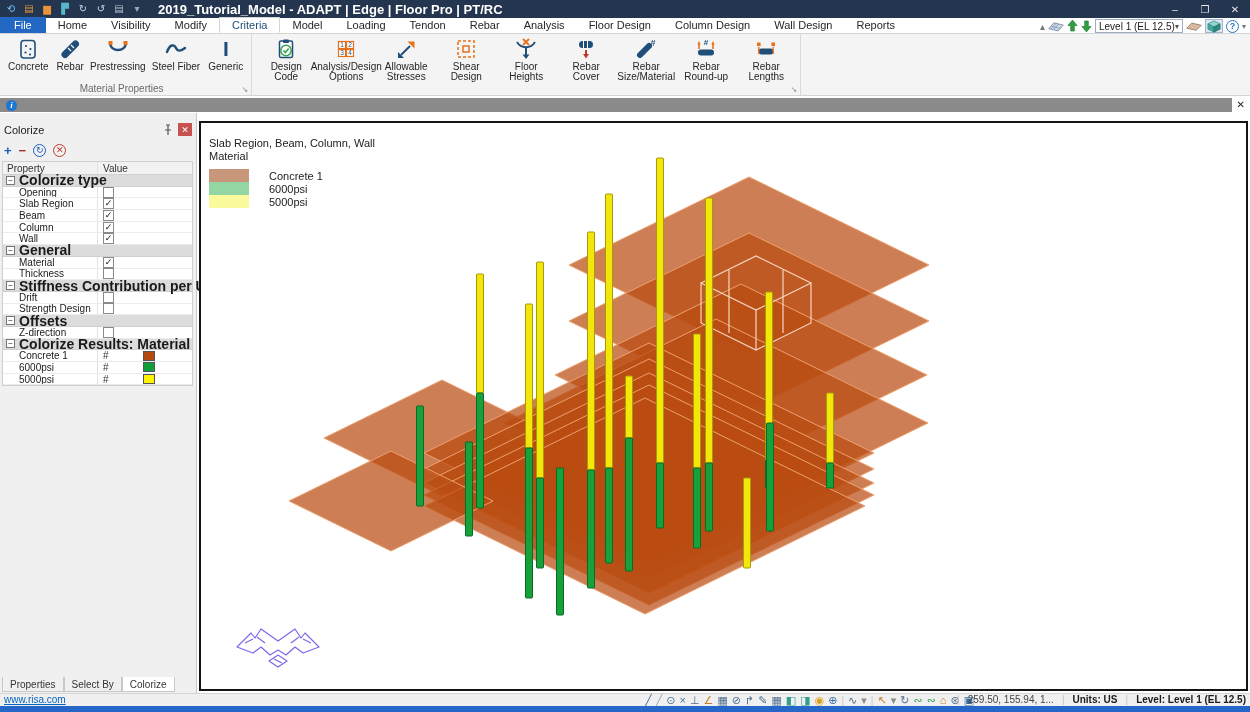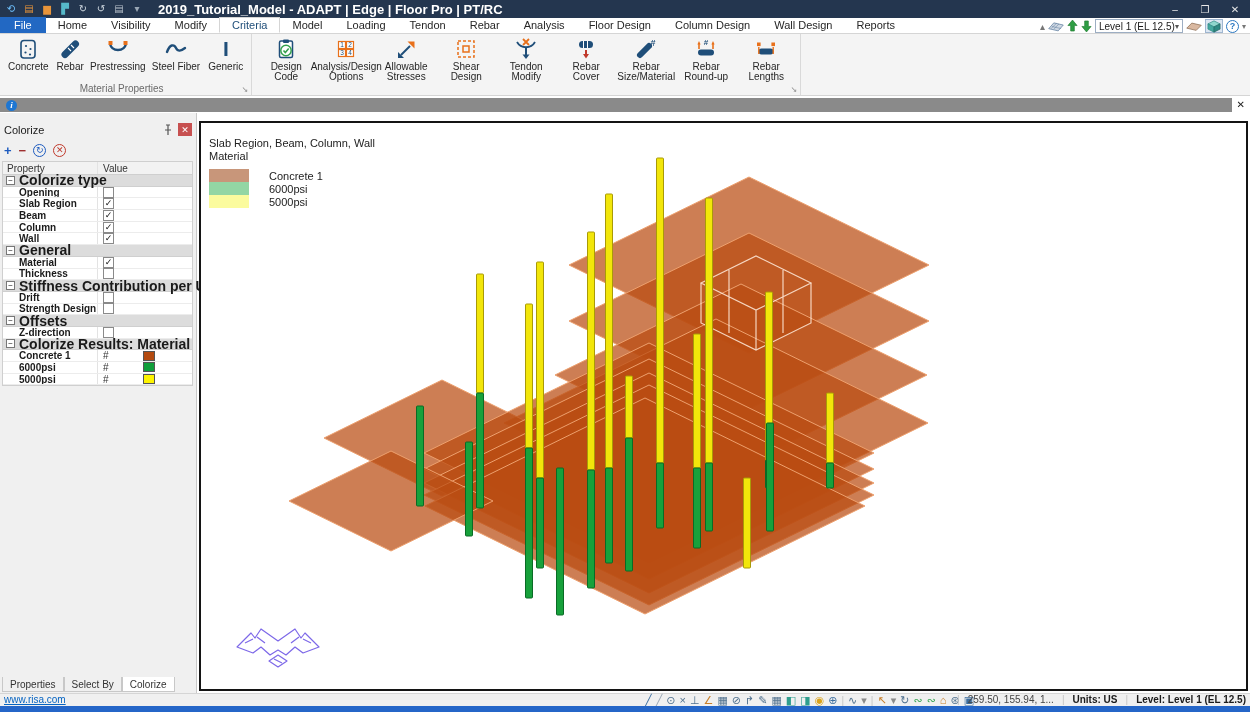--- a/index.html
+++ b/index.html
@@ -67,21 +67,21 @@
   #ptable { position:absolute; left:2px; top:48px; width:191px; background:#14b8a6; border:1px solid #cfcfcf; }
   .prow { display:flex; height:11.7px; align-items:center; border-bottom:1px solid #ececec; background:#fff; }
   .prow.header { height:13px; background:#f2f2f2; border-bottom:1px solid #cfcfcf; color:#333; }
   .prow .c1 { width:95px; padding-left:4px; border-right:1px solid #e3e3e3; height:100%; display:flex; align-items:center;
     font-size:10px; white-space:nowrap; overflow:hidden; }
   .prow .c2 { flex:1; padding-left:5px; height:100%; display:flex; align-items:center; font-size:10px; }
   .prow.group { background:#dcdcdc; border-bottom:1px solid #cfcfcf; }
   .prow.group .glabel { font-size:14px; font-weight:600; white-space:nowrap; }
   .collapse-box { width:9px; height:9px; border:1px solid #777; background:#fff; font-size:8px; line-height:7px;
     text-align:center; margin:0 4px 0 3px; flex:0 0 9px; }
-  .prow .indent { padding-left:16px;font-weight:bold; }
+  .prow .indent { padding-left:16px; }
   .cbx { width:11px; height:11px; border:1px solid #8a8a8a; background:#fff; font-size:9px; line-height:9px;
     text-align:center; color:#111; }
   .swatch { width:12px; height:10px; border:1px solid #555; }
   .hash { width:40px; font-size:10px; color:#333; }
 
   #panel-tabs { position:absolute; left:0; bottom:1px; height:15px; display:flex; padding-left:2px; }
   .ptab { padding:1px 7px; font-size:10px; border:1px solid #c8c8c8; border-top:none; background:#f0f0f0;
     display:flex; align-items:center; color:#333; }
   .ptab.active { background:#fff; font-weight:400; }
 
@@ -270,21 +270,21 @@
         </svg>
       <span class="lbl">Shear Design</span>
     </div>
     <div class="rbtn">
       <svg viewBox="0 0 24 24">
           <path d="M9 2 L15 8 M15 2 L9 8" stroke="#E8701A" stroke-width="1.8"></path>
           <path d="M3 5 C7 12 17 12 21 5" fill="none" stroke="#1F4E79" stroke-width="1.8"></path>
           <line x1="12" y1="10" x2="12" y2="18" stroke="#1F4E79" stroke-width="2"></line>
           <polygon points="8.5,17.5 15.5,17.5 12,22" fill="#1F4E79"></polygon>
         </svg>
-      <span class="lbl">Tendon Modify</span>
+      <span class="lbl">Floor Heights</span>
     </div>
     <div class="rbtn">
       <svg viewBox="0 0 24 24">
           <rect x="5" y="4" width="14" height="7" rx="3.5" fill="#1F4E79"></rect>
           <path d="M9.5 4 V11 M13.5 4 V11" stroke="#fff" stroke-width="1"></path>
           <line x1="12" y1="13" x2="12" y2="17.5" stroke="#c0392b" stroke-width="2"></line>
           <polygon points="9,17 15,17 12,21.5" fill="#c0392b"></polygon>
         </svg>
       <span class="lbl">Rebar Cover</span>
     </div>

